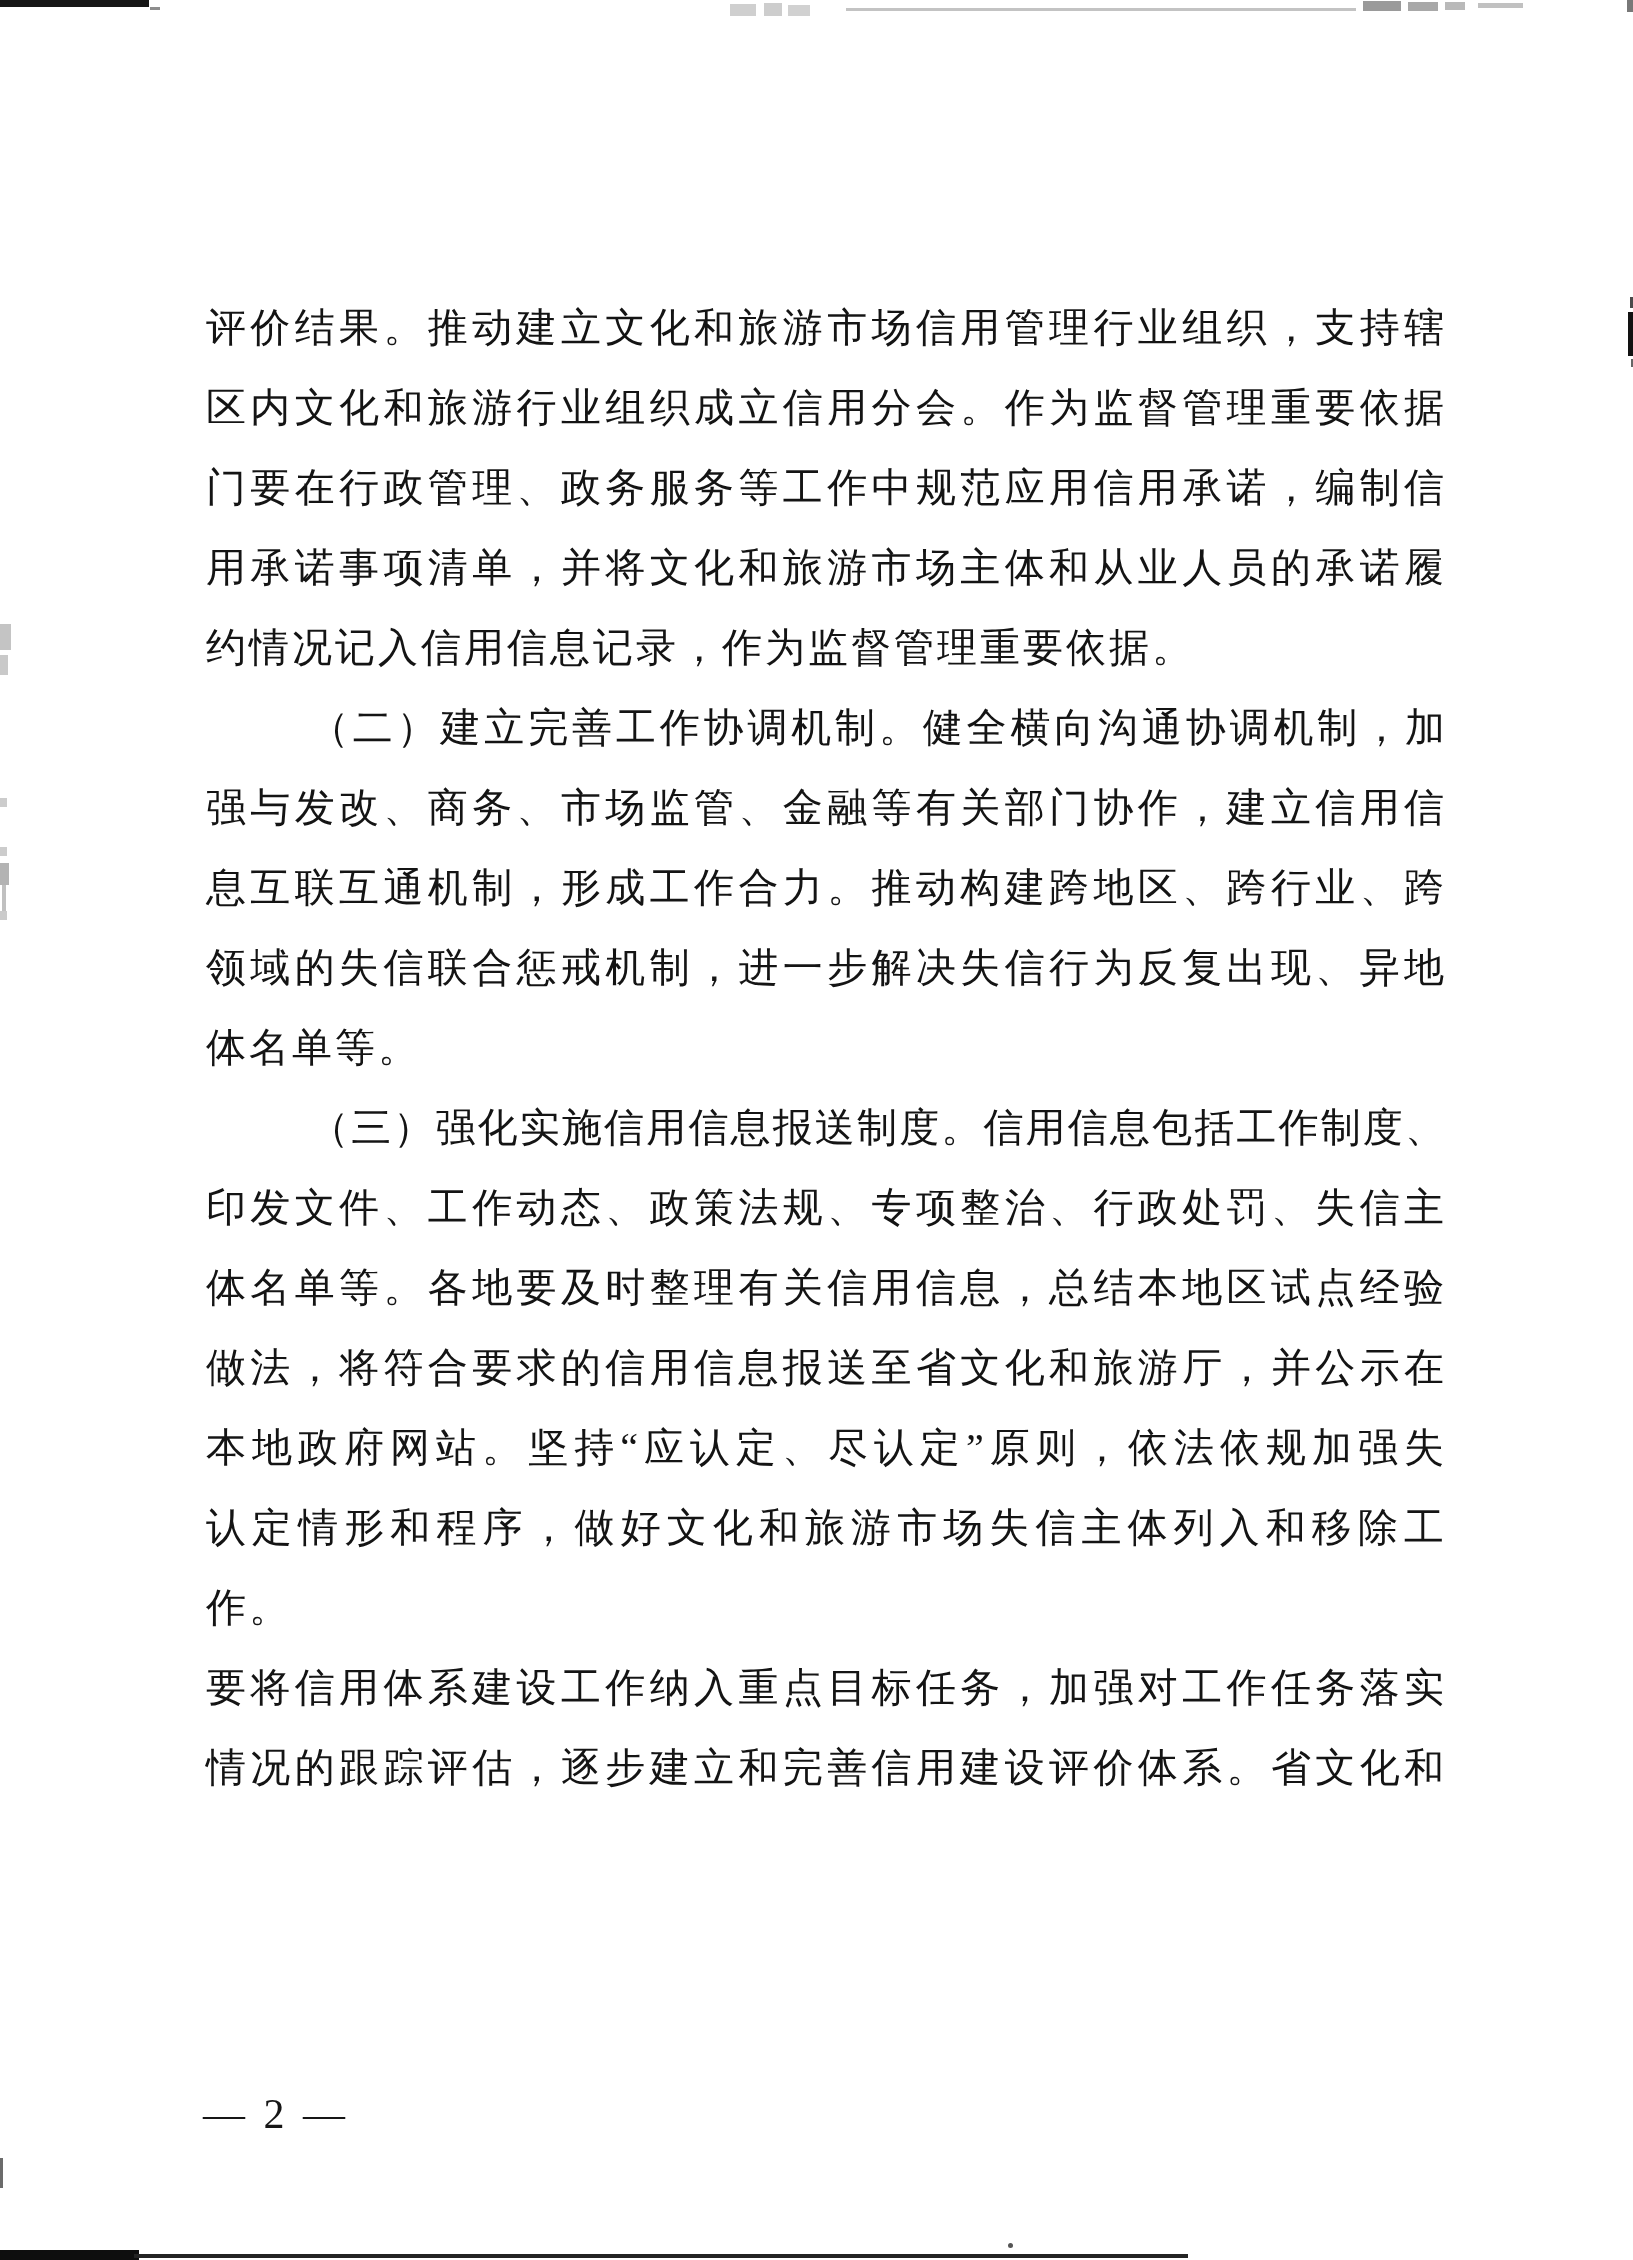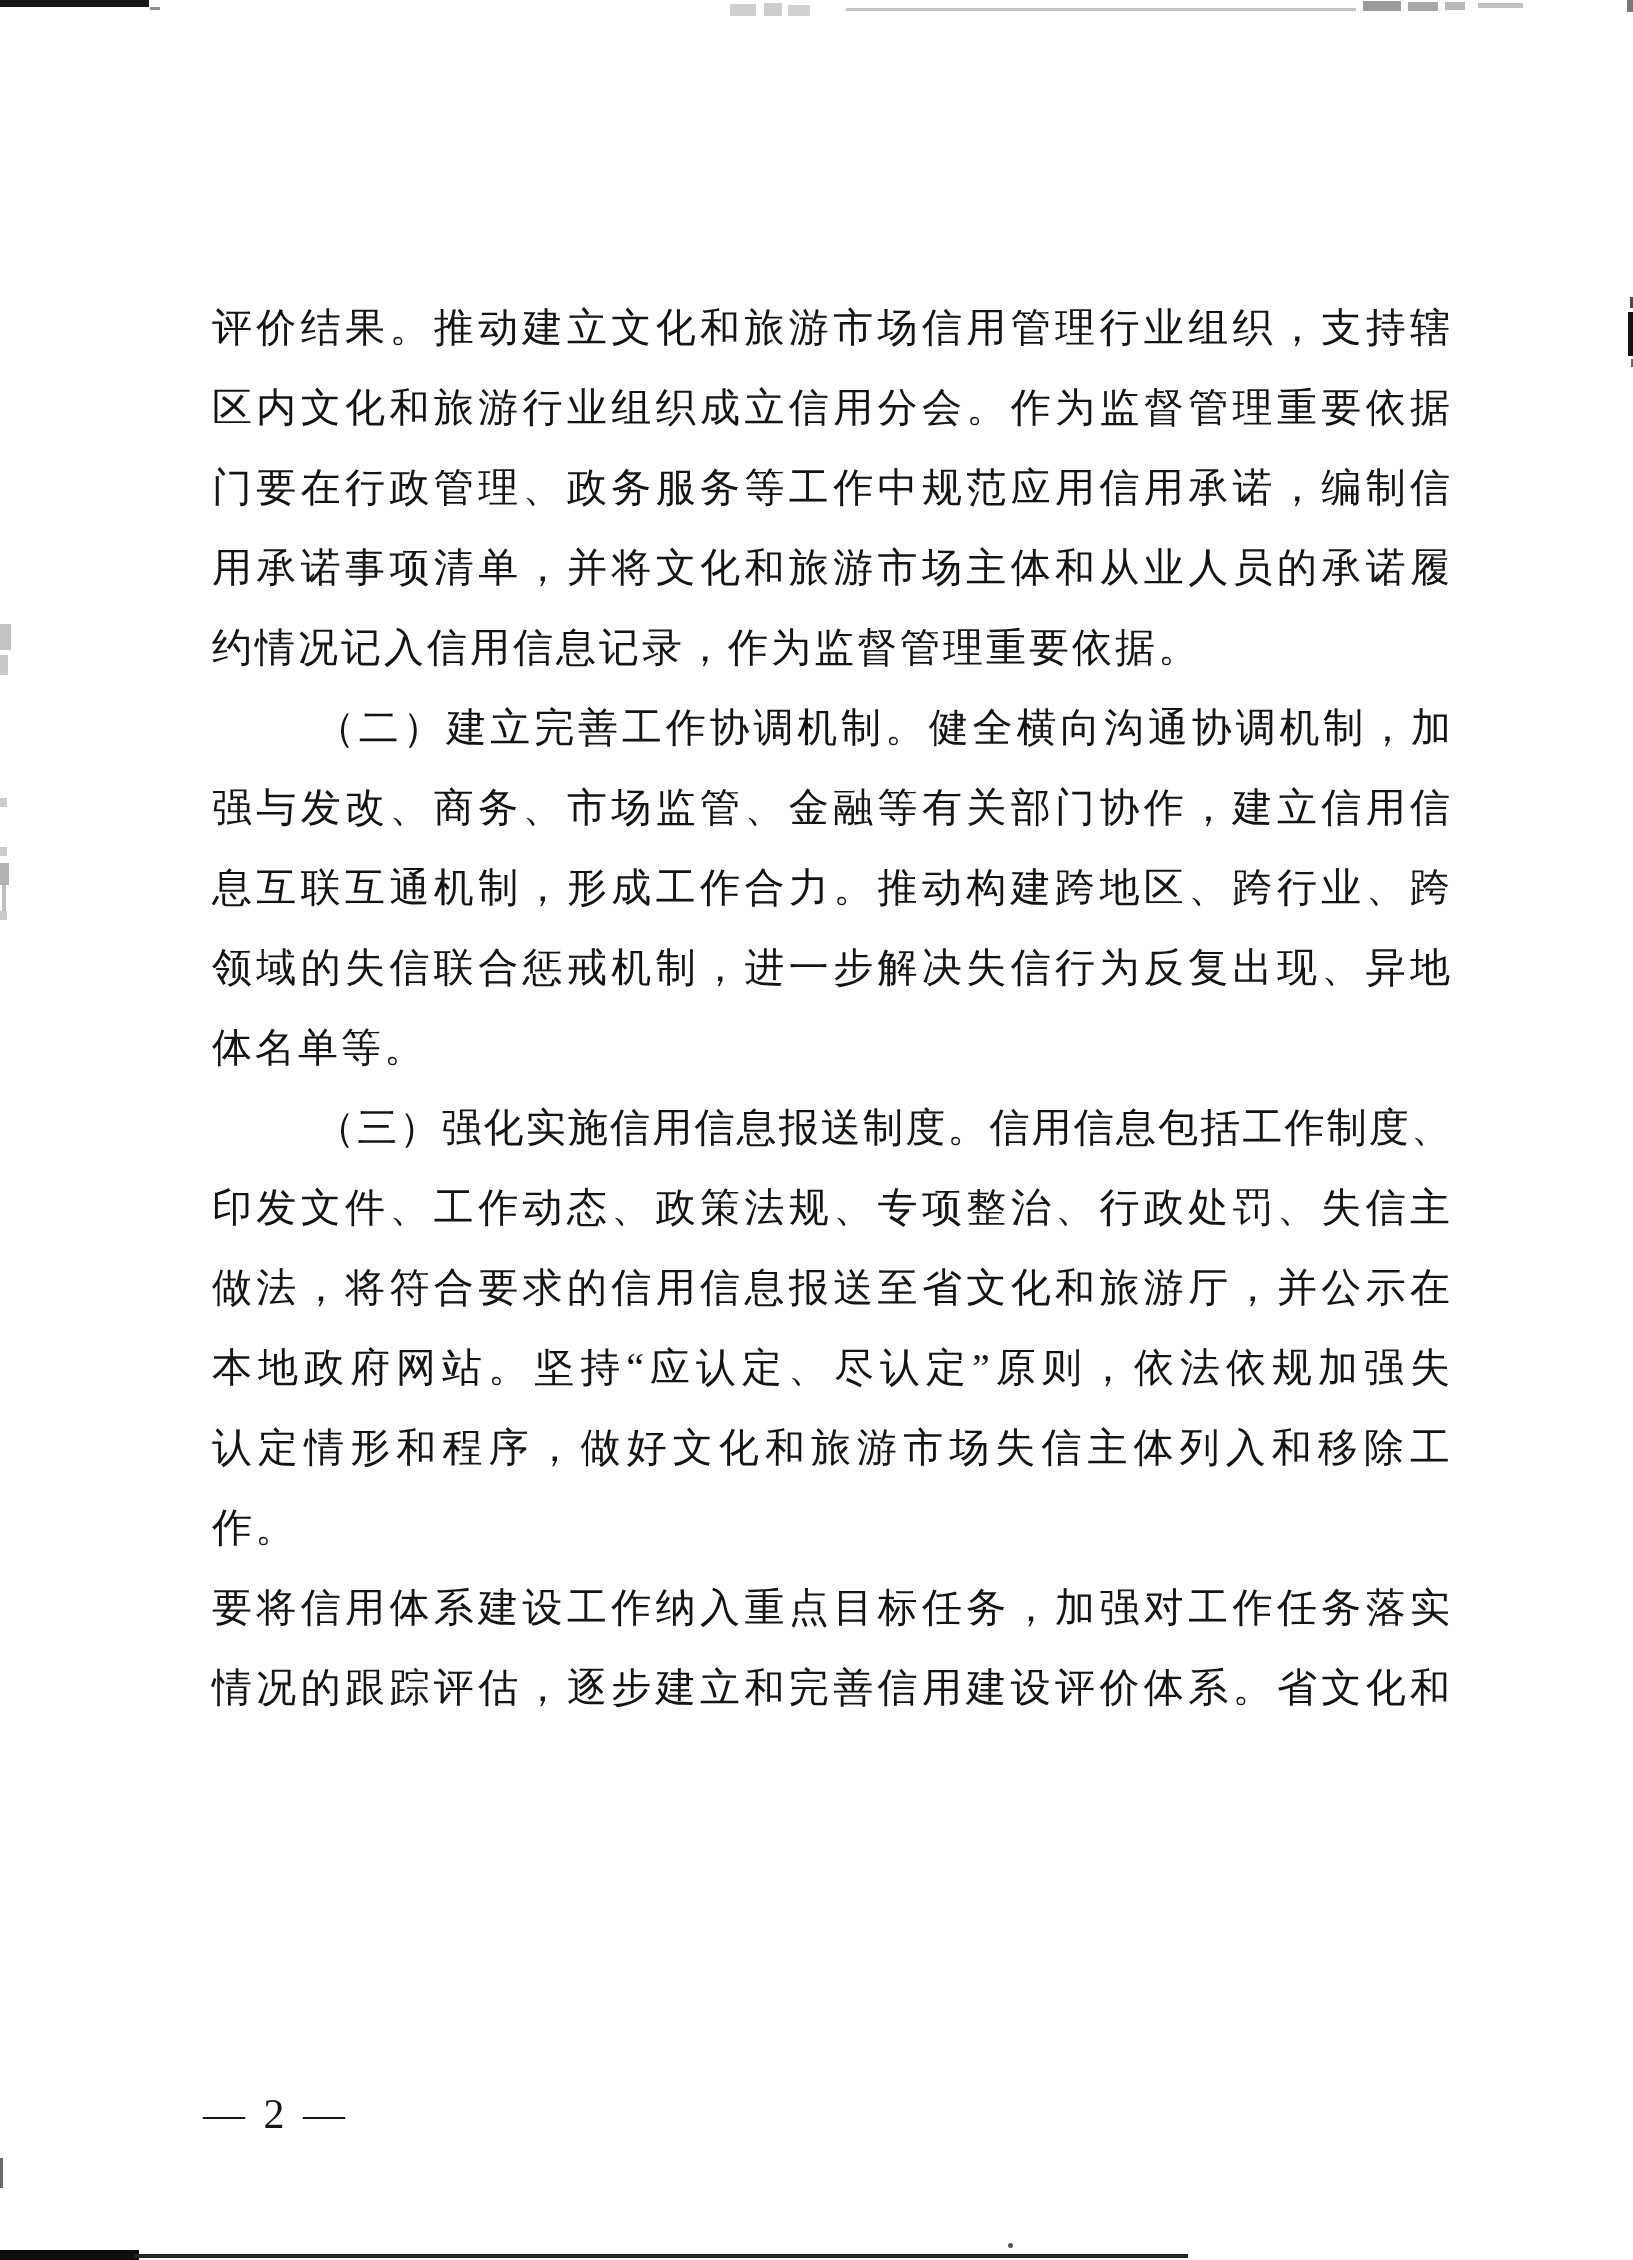--- a/index.html
+++ b/index.html
@@ -12,21 +12,21 @@
     width: 1634px;
     height: 2260px;
     background: #ffffff;
     overflow: hidden;
     font-family: "Liberation Serif", "DejaVu Serif", serif;
     color: #121212;
   }
   
   .doc-body {
     position: absolute;
-    left: 212px;
+    left: 206px;
     top: 288px;
     width: 1241px;
   }
   .line {
     height: 80px;
     line-height: 80px;
     font-size: 40px;
     letter-spacing: 3px;
     white-space: nowrap;
     color: #141414;
@@ -116,20 +116,21 @@
       <div class="line justify">门要在行政管理、政务服务等工作中规范应用信用承诺，编制信</div>
       <div class="line justify">用承诺事项清单，并将文化和旅游市场主体和从业人员的承诺履</div>
       <div class="line">约情况记入信用信息记录，作为监督管理重要依据。</div>
       <div class="line indent justify">（二）建立完善工作协调机制。健全横向沟通协调机制，加</div>
       <div class="line justify">强与发改、商务、市场监管、金融等有关部门协作，建立信用信</div>
       <div class="line justify">息互联互通机制，形成工作合力。推动构建跨地区、跨行业、跨</div>
       <div class="line justify">领域的失信联合惩戒机制，进一步解决失信行为反复出现、异地</div>
       <div class="line">体名单等。</div>
       <div class="line indent justify">（三）强化实施信用信息报送制度。信用信息包括工作制度、</div>
       <div class="line justify">印发文件、工作动态、政策法规、专项整治、行政处罚、失信主</div>
+      <div class="line justify">体名单等。各地要及时整理有关信用信息，总结本地区试点经验</div>
       <div class="line justify">做法，将符合要求的信用信息报送至省文化和旅游厅，并公示在</div>
       <div class="line justify">本地政府网站。坚持“应认定、尽认定”原则，依法依规加强失</div>
       <div class="line justify">认定情形和程序，做好文化和旅游市场失信主体列入和移除工</div>
       <div class="line">作。</div>
       <div class="line justify">要将信用体系建设工作纳入重点目标任务，加强对工作任务落实</div>
       <div class="line justify">情况的跟踪评估，逐步建立和完善信用建设评价体系。省文化和</div>
     </div>
 
   <div class="footer">— 2 —</div>
 

